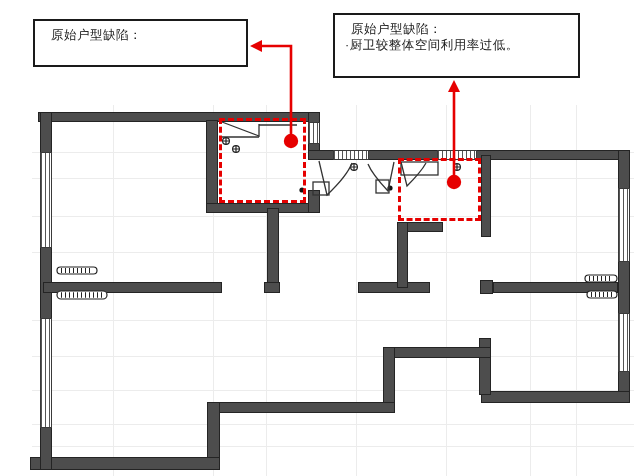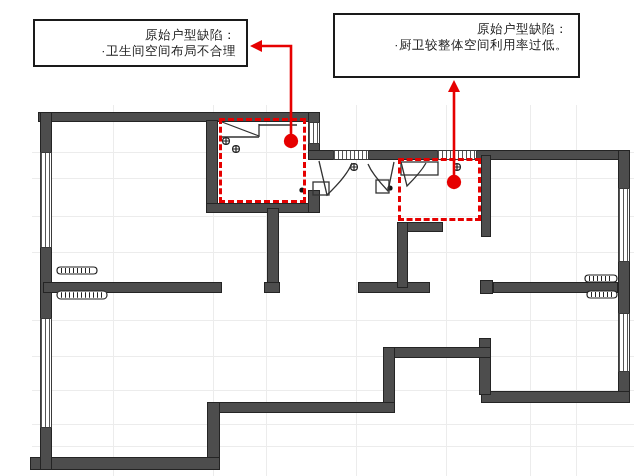--- a/index.html
+++ b/index.html
@@ -1,18 +1,18 @@
 <!DOCTYPE html>
 <html><head>
 <meta charset="utf-8">
 <style>
   html,body{margin:0;padding:0;background:#fff;}
   body{width:640px;height:476px;position:relative;overflow:hidden;
        font-family:"Liberation Sans","DejaVu Sans",sans-serif;color:#1a1a1a;}
-  #canvas{position:absolute;inset:0;width:640px;height:476px;text-align:right;}
+  #canvas{position:absolute;inset:0;width:640px;height:476px;}
 
   
   .callout{position:absolute;background:#fff;border:2px solid #1a1a1a;
            box-sizing:border-box;padding:6px 10px 4px 10px;z-index:9;}
   .callout .title{font-size:12.5px;line-height:16px;padding-left:6px;letter-spacing:.5px;}
   .callout .item{font-size:12.5px;line-height:16px;letter-spacing:.5px;}
   #callout-bathroom{left:33px;top:19px;width:215px;height:48px;}
   #callout-kitchen{left:333px;top:13px;width:247px;height:65px;}
 
   
@@ -25,21 +25,20 @@
   #svg-details{position:absolute;left:0;top:0;z-index:5;}
   #svg-red{position:absolute;left:0;top:0;z-index:8;}
 </style>
 </head>
 <body>
 
 <div id="canvas">
 
   <div class="callout" id="callout-bathroom">
     <div class="title">原始户型缺陷：</div>
-    <div class="item">·卫生间空间布局不合理</div>
   </div>
 
   <div class="callout" id="callout-kitchen">
     <div class="title">原始户型缺陷：</div>
     <div class="item">·厨卫较整体空间利用率过低。</div>
   </div>
 
   <div id="plan-layer">
       <div class="gridline" style="left: 113px; top: 105px; width: 1px; height: 371px;"></div>
       <div class="gridline" style="left: 213px; top: 105px; width: 1px; height: 371px;"></div>

